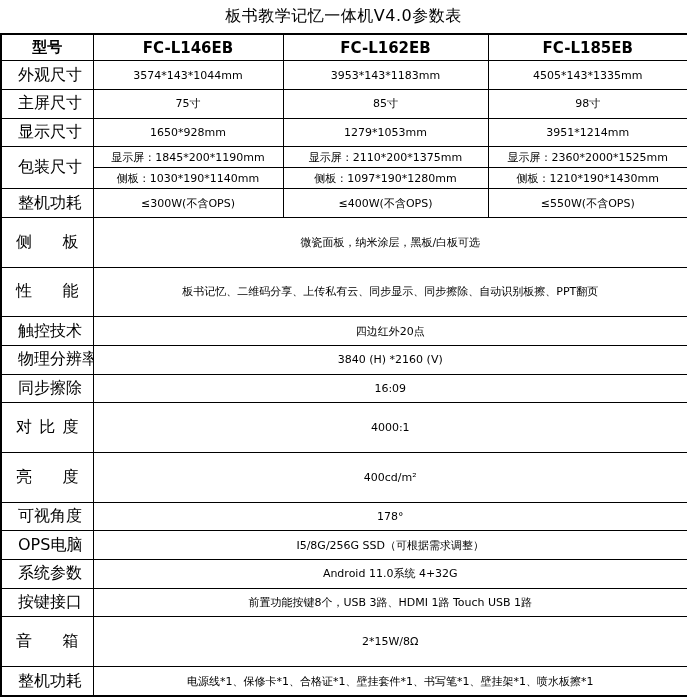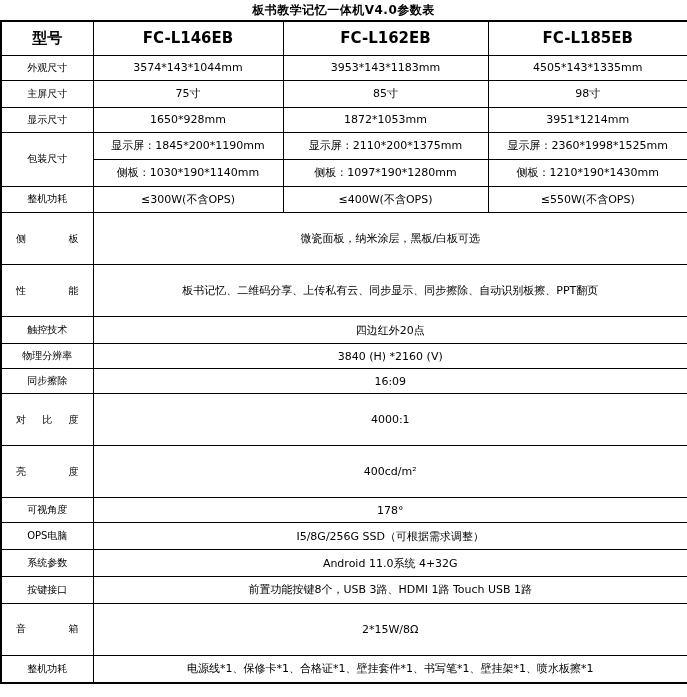--- a/index.html
+++ b/index.html
@@ -5,26 +5,26 @@
   html, body { margin: 0; padding: 0; background: #fff; }
   .page {
     width: 687px;
     height: 697px;
     box-sizing: border-box;
     background: #fff;
     color: #000;
     font-family: "DejaVu Sans", sans-serif;
   }
   .title {
-    height: 20px;
+    height: 33px;
     display: flex;
     align-items: center;
     justify-content: center;
-    font-size: 12px;
-    font-weight: bold;
+    font-size: 16px;
+    font-weight: normal;
     letter-spacing: 0.5px;
   }
   table.spec {
     width: 687px;
     height: 664px;
     border-collapse: collapse;
     table-layout: fixed;
     border: 2px solid #000;
   }
   td {
@@ -34,21 +34,21 @@
     font-size: 13px;
     padding: 0 16px;
     white-space: nowrap;
     overflow: hidden;
     box-sizing: border-box;
   }
   tr.hdr td {
     font-weight: bold;
     font-size: 15px;
   }
-  td.lbl { font-size: 10px; }
+  td.lbl { font-size: 16px; }
   td.dist {
     text-align: justify;
     text-align-last: justify;
     padding: 8px 14px;
   }
   td.val { font-size: 11px; }
 </style>
 </head>
 <body>
 
@@ -81,29 +81,29 @@
     <tr>
       <td class="lbl">主屏尺寸</td>
       <td class="val">75寸</td>
       <td class="val">85寸</td>
       <td class="val">98寸</td>
     </tr>
 
     <tr>
       <td class="lbl">显示尺寸</td>
       <td class="val">1650*928mm</td>
-      <td class="val">1872*1053mm</td>
+      <td class="val">1279*1053mm</td>
       <td class="val">3951*1214mm</td>
     </tr>
 
     <tr>
       <td class="lbl" rowspan="2">包装尺寸</td>
       <td class="val">显示屏：1845*200*1190mm</td>
       <td class="val">显示屏：2110*200*1375mm</td>
-      <td class="val">显示屏：2360*1998*1525mm</td>
+      <td class="val">显示屏：2360*2000*1525mm</td>
     </tr>
 
     <tr>
       <td class="val">侧板：1030*190*1140mm</td>
       <td class="val">侧板：1097*190*1280mm</td>
       <td class="val">侧板：1210*190*1430mm</td>
     </tr>
 
     <tr>
       <td class="lbl">整机功耗</td>

